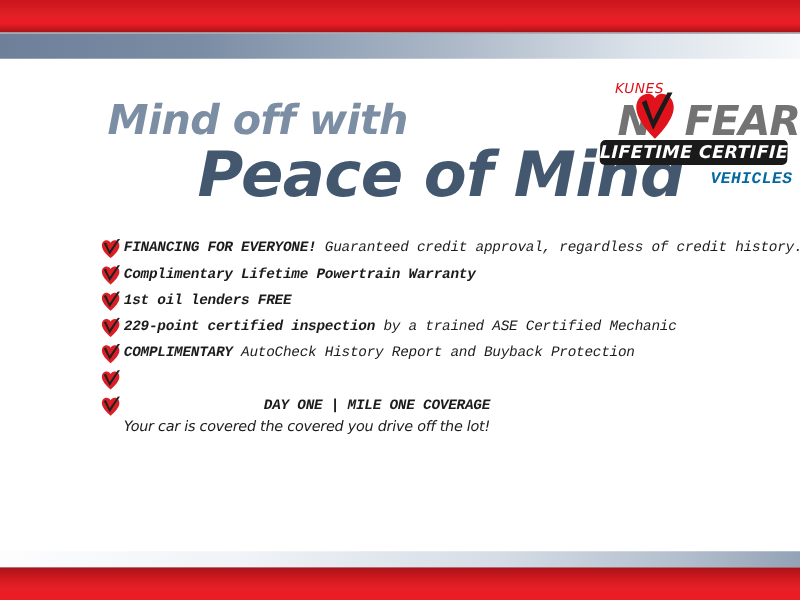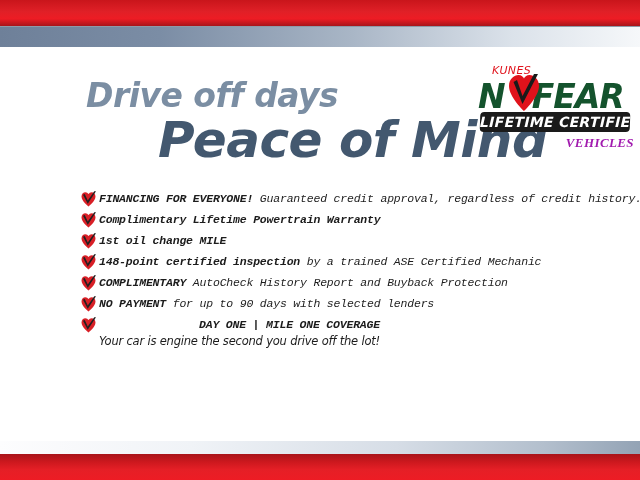--- a/index.html
+++ b/index.html
@@ -106,28 +106,28 @@
     top: 0px;
     font-family: "DejaVu Sans", sans-serif;
     font-weight: normal;
     font-style: italic;
     font-size: 11px;
     letter-spacing: 0.4px;
     color: #e0121b;
   }
   .logo-nofear {
     position: absolute;
-    left: 0;
+    left: 16px;
     top: 13px;
     font-family: "DejaVu Sans", sans-serif;
     font-weight: bold;
     font-style: italic;
     font-size: 33px;
     letter-spacing: -1px;
-    color: #14532d;
+    color: #737373;
     white-space: nowrap;
   }
   .logo-check {
     position: absolute;
     left: 29px;
     top: 9px;
     width: 34px;
     height: 40px;
   }
   .logo-bar {
@@ -148,26 +148,26 @@
     letter-spacing: 0.3px;
     color: #ffffff;
     text-align: center;
     line-height: 20px;
     white-space: nowrap;
   }
   .logo-vehicles {
     position: absolute;
     right: 2px;
     top: 71px;
-    font-family: Liberation Serif, serif;
+    font-family: Liberation Mono, monospace;
     font-weight: bold;
     font-style: italic;
     font-size: 13px;
     letter-spacing: 0.4px;
-    color: #a21caf;
+    color: #0369a1;
   }
 
   
   .benefits {
     position: absolute;
     left: 79px;
     top: 190px;
     width: 520px;
   }
   .benefit-row {
@@ -210,21 +210,21 @@
 </head>
 <body>
 
 <div class="ad">
 
   <div class="band-red-top"></div>
   <div class="band-blue-top"></div>
   <div class="band-white-gap"></div>
 
   <div class="headline">
-    <div class="headline-line1">Drive off days</div>
+    <div class="headline-line1">Mind off with</div>
     <div class="headline-line2">Peace of Mind</div>
   </div>
 
   <div class="logo">
     <div class="logo-kunes">KUNES</div>
     <div class="logo-nofear">
       <span>N</span><span style="opacity:0">O</span><span>FEAR</span>
     </div>
     <svg class="logo-check" viewBox="0 0 34 40">
       <path d="M17 38 C17 38 2 24 2 13 C2 6 7 2 11.5 2 C14.5 2 16.3 4 17 5.6 C17.7 4 19.5 2 22.5 2 C27 2 32 6 32 13 C32 24 17 38 17 38 Z" fill="#e0121b"></path>
@@ -254,58 +254,55 @@
         <div>
           <div class="benefit-text"><b>Complimentary Lifetime Powertrain Warranty</b></div>
         </div>
       </div>
       <div class="benefit-row">
         <svg class="benefit-mark" viewBox="0 0 34 34">
           <path d="M16 31 C16 31 2 20 2 11 C2 5.5 6 2.5 9.6 2.5 C12.2 2.5 14.9 4.2 16 6.2 C17.1 4.2 19.8 2.5 22.4 2.5 C26 2.5 30 5.5 30 11 C30 20 16 31 16 31 Z" fill="#d81f26"></path>
           <path d="M5 7.5 L14.5 25.5 L31 0.5 L27.5 0.5 L14.5 19 L8.5 6 Z" fill="#231f20"></path>
         </svg>
         <div>
-          <div class="benefit-text"><b>1st oil change MILE</b></div>
-        </div>
-      </div>
-      <div class="benefit-row">
-        <svg class="benefit-mark" viewBox="0 0 34 34">
-          <path d="M16 31 C16 31 2 20 2 11 C2 5.5 6 2.5 9.6 2.5 C12.2 2.5 14.9 4.2 16 6.2 C17.1 4.2 19.8 2.5 22.4 2.5 C26 2.5 30 5.5 30 11 C30 20 16 31 16 31 Z" fill="#d81f26"></path>
-          <path d="M5 7.5 L14.5 25.5 L31 0.5 L27.5 0.5 L14.5 19 L8.5 6 Z" fill="#231f20"></path>
-        </svg>
-        <div>
-          <div class="benefit-text"><b>148-point certified inspection</b><span> by a trained ASE Certified Mechanic</span></div>
+          <div class="benefit-text"><b>1st oil lenders FREE</b></div>
+        </div>
+      </div>
+      <div class="benefit-row">
+        <svg class="benefit-mark" viewBox="0 0 34 34">
+          <path d="M16 31 C16 31 2 20 2 11 C2 5.5 6 2.5 9.6 2.5 C12.2 2.5 14.9 4.2 16 6.2 C17.1 4.2 19.8 2.5 22.4 2.5 C26 2.5 30 5.5 30 11 C30 20 16 31 16 31 Z" fill="#d81f26"></path>
+          <path d="M5 7.5 L14.5 25.5 L31 0.5 L27.5 0.5 L14.5 19 L8.5 6 Z" fill="#231f20"></path>
+        </svg>
+        <div>
+          <div class="benefit-text"><b>229-point certified inspection</b><span> by a trained ASE Certified Mechanic</span></div>
         </div>
       </div>
       <div class="benefit-row">
         <svg class="benefit-mark" viewBox="0 0 34 34">
           <path d="M16 31 C16 31 2 20 2 11 C2 5.5 6 2.5 9.6 2.5 C12.2 2.5 14.9 4.2 16 6.2 C17.1 4.2 19.8 2.5 22.4 2.5 C26 2.5 30 5.5 30 11 C30 20 16 31 16 31 Z" fill="#d81f26"></path>
           <path d="M5 7.5 L14.5 25.5 L31 0.5 L27.5 0.5 L14.5 19 L8.5 6 Z" fill="#231f20"></path>
         </svg>
         <div>
           <div class="benefit-text"><b>COMPLIMENTARY</b><span> AutoCheck History Report and Buyback Protection</span></div>
         </div>
       </div>
       <div class="benefit-row">
         <svg class="benefit-mark" viewBox="0 0 34 34">
           <path d="M16 31 C16 31 2 20 2 11 C2 5.5 6 2.5 9.6 2.5 C12.2 2.5 14.9 4.2 16 6.2 C17.1 4.2 19.8 2.5 22.4 2.5 C26 2.5 30 5.5 30 11 C30 20 16 31 16 31 Z" fill="#d81f26"></path>
           <path d="M5 7.5 L14.5 25.5 L31 0.5 L27.5 0.5 L14.5 19 L8.5 6 Z" fill="#231f20"></path>
         </svg>
-        <div>
-          <div class="benefit-text"><b>NO PAYMENT</b><span> for up to 90 days with selected lenders</span></div>
-        </div>
       </div>
       <div class="benefit-row">
         <svg class="benefit-mark" viewBox="0 0 34 34">
           <path d="M16 31 C16 31 2 20 2 11 C2 5.5 6 2.5 9.6 2.5 C12.2 2.5 14.9 4.2 16 6.2 C17.1 4.2 19.8 2.5 22.4 2.5 C26 2.5 30 5.5 30 11 C30 20 16 31 16 31 Z" fill="#d81f26"></path>
           <path d="M5 7.5 L14.5 25.5 L31 0.5 L27.5 0.5 L14.5 19 L8.5 6 Z" fill="#231f20"></path>
         </svg>
         <div>
           <div class="benefit-text"><b>DAY ONE  |  MILE ONE COVERAGE</b></div>
-          <div class="benefit-sub" style="margin-left: 0px;">Your car is engine the second you drive off the lot!</div>
+          <div class="benefit-sub" style="margin-left: 0px;">Your car is covered the covered you drive off the lot!</div>
         </div>
       </div>
     </div>
 
   <div class="band-light-bottom"></div>
   <div class="band-red-bottom"></div>
 
 </div>
 
 </body></html>

